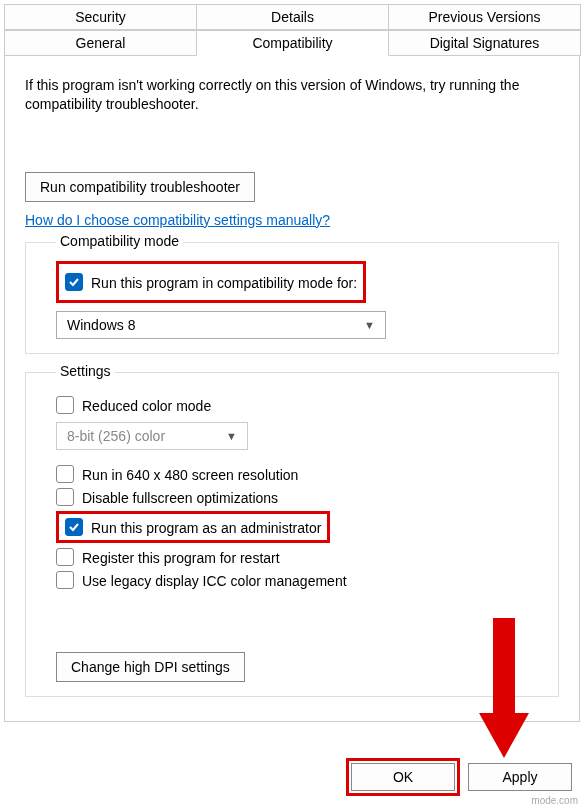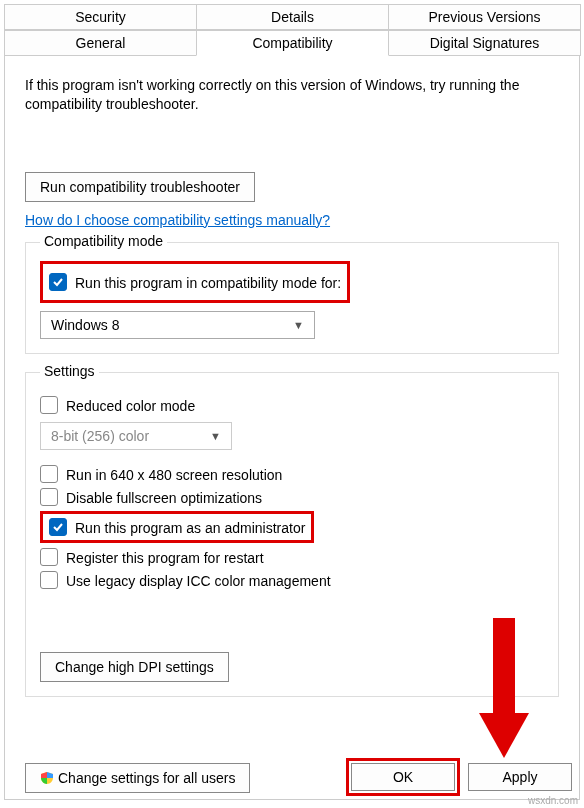--- a/index.html
+++ b/index.html
@@ -5,29 +5,29 @@
 * { box-sizing: border-box; font-family: "Segoe UI", Arial, sans-serif; }
 body { margin: 0; width: 584px; height: 808px; background: #fff; font-size: 14px; color: #000; position: relative; }
 .tabs { display: flex; flex-wrap: wrap; margin: 4px 4px 0 4px; flex-direction: column; }
 .tab-row { display: flex; width: 100%; }
 .tab { flex: 1; text-align: center; padding: 4px 8px; border: 1px solid #ccc; background: #fdfdfd; cursor: pointer; font-size: 14px; margin-right: -1px; }
 .tab.active { background: #fff; border-bottom: 1px solid #fff; position: relative; z-index: 2; }
 .content { padding: 14px 20px 6px 20px; border: 1px solid #ccc; margin: -1px 4px 0 4px; }
 .intro { margin: 6px 0 10px 0; line-height: 1.35; }
 .btn { display: inline-block; padding: 6px 14px; border: 1px solid #888; background: #fdfdfd; cursor: pointer; font-size: 14px; margin-top: 48px; }
 .link { color: #0066cc; text-decoration: underline; display: inline-block; margin: 10px 0 14px 0; cursor: pointer; }
-.group { border: 1px solid #ddd; padding: 12px 14px 14px 14px; margin-bottom: 18px; position: relative; }
+.group { border: 1px solid #ddd; padding: 12px 14px 14px 30px; margin-bottom: 18px; position: relative; }
 .group-title { position: relative; top: -22px; background: #fff; display: inline-block; padding: 0 4px; margin-bottom: -14px; }
 .group-body { margin-top: -10px; }
 .check-row { display: flex; align-items: flex-end; gap: 8px; margin: 5px 0; }
 .cb { width: 18px; height: 18px; border: 1px solid #888; border-radius: 3px; display: flex; align-items: center; justify-content: center; cursor: pointer; flex-shrink: 0; }
 .cb.checked { background: #0067c0; border-color: #0067c0; }
 .cb.checked svg { display: block; }
 .cb svg { display: none; width: 12px; height: 12px; }
-.select { width: 275px; padding: 5px 10px; border: 1px solid #aaa; background: #fff; display: flex; justify-content: space-between; align-items: center; cursor: pointer; margin-top: 8px; }
+.select { width: 330px; padding: 5px 10px; border: 1px solid #aaa; background: #fff; display: flex; justify-content: space-between; align-items: center; cursor: pointer; margin-top: 8px; }
 .select.disabled { color: #888; border-color: #ccc; width: 192px; }
 .chev { font-size: 11px; color: #555; }
 .highlight { border: 3px solid #d00; padding: 4px 6px; display: inline-flex; }
 .footer { position: absolute; bottom: 12px; right: 12px; display: flex; gap: 8px; align-items: center; }
 .fbtn { width: 104px; padding: 5px 0; text-align: center; border: 1px solid #888; background: #fdfdfd; cursor: pointer; }
 .highlight-btn { border: 3px solid #d00; padding: 2px; }
 .watermark { position: absolute; bottom: 2px; right: 6px; font-size: 10px; color: #aaa; }
 .arrow { position: absolute; right: 50px; bottom: 50px; width: 60px; height: 140px; pointer-events: none; }
 .shield { display: inline-block; width: 14px; height: 14px; margin-right: 4px; vertical-align: -2px; }
 </style>
@@ -108,37 +108,27 @@
       </div>
       <div class="check-row">
         <div class="cb"></div>
         <span>Use legacy display ICC color management</span>
       </div>
       <div style="height:10px"></div>
       <button class="btn">Change high DPI settings</button>
     </div>
   </div>
 
-  <button class="btn">
-    <span class="shield">
-      <svg viewBox="0 0 14 14">
-          <path d="M7 1 L13 3 L13 7 C13 10 10 13 7 13 C4 13 1 10 1 7 L1 3 Z" fill="#fc3"></path>
-          <path d="M7 1 L13 3 L13 7 L7 7 Z" fill="#39f"></path>
-          <path d="M7 7 L7 13 C4 13 1 10 1 7 Z" fill="#3c3"></path>
-          <path d="M7 1 L1 3 L1 7 L7 7 Z" fill="#f44"></path>
-        </svg>
-    </span><span>Change settings for all users</span>
-  </button>
 </div>
 
 <svg class="arrow" viewBox="0 0 60 140">
   <path d="M30 0 L30 100" stroke="#d00" stroke-width="22" fill="none"></path>
   <path d="M5 95 L30 140 L55 95 Z" fill="#d00"></path>
 </svg>
 
 <div class="footer">
   <div class="highlight-btn">
     <div class="fbtn">OK</div>
   </div>
   <div class="fbtn">Apply</div>
 </div>
 
-<div class="watermark">wsxdn.com</div>
+<div class="watermark">mode.com</div>
 
 </body></html>

